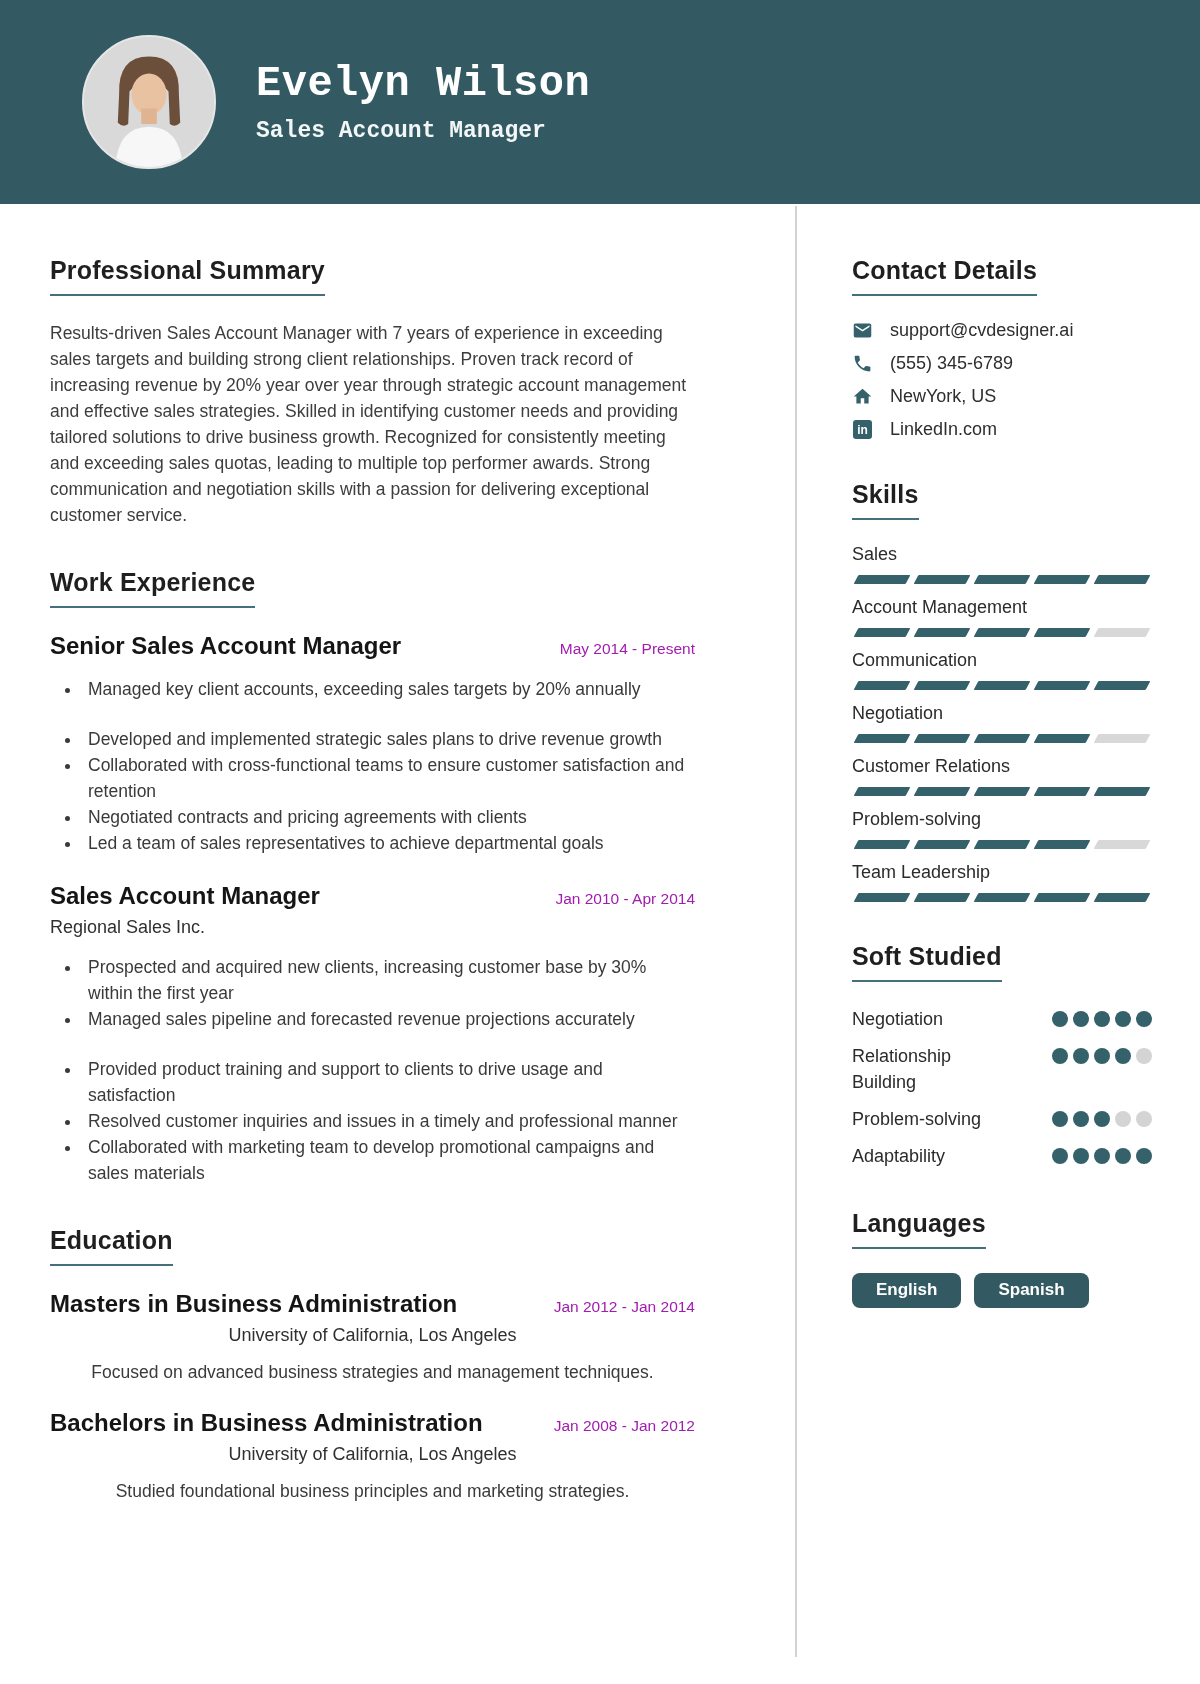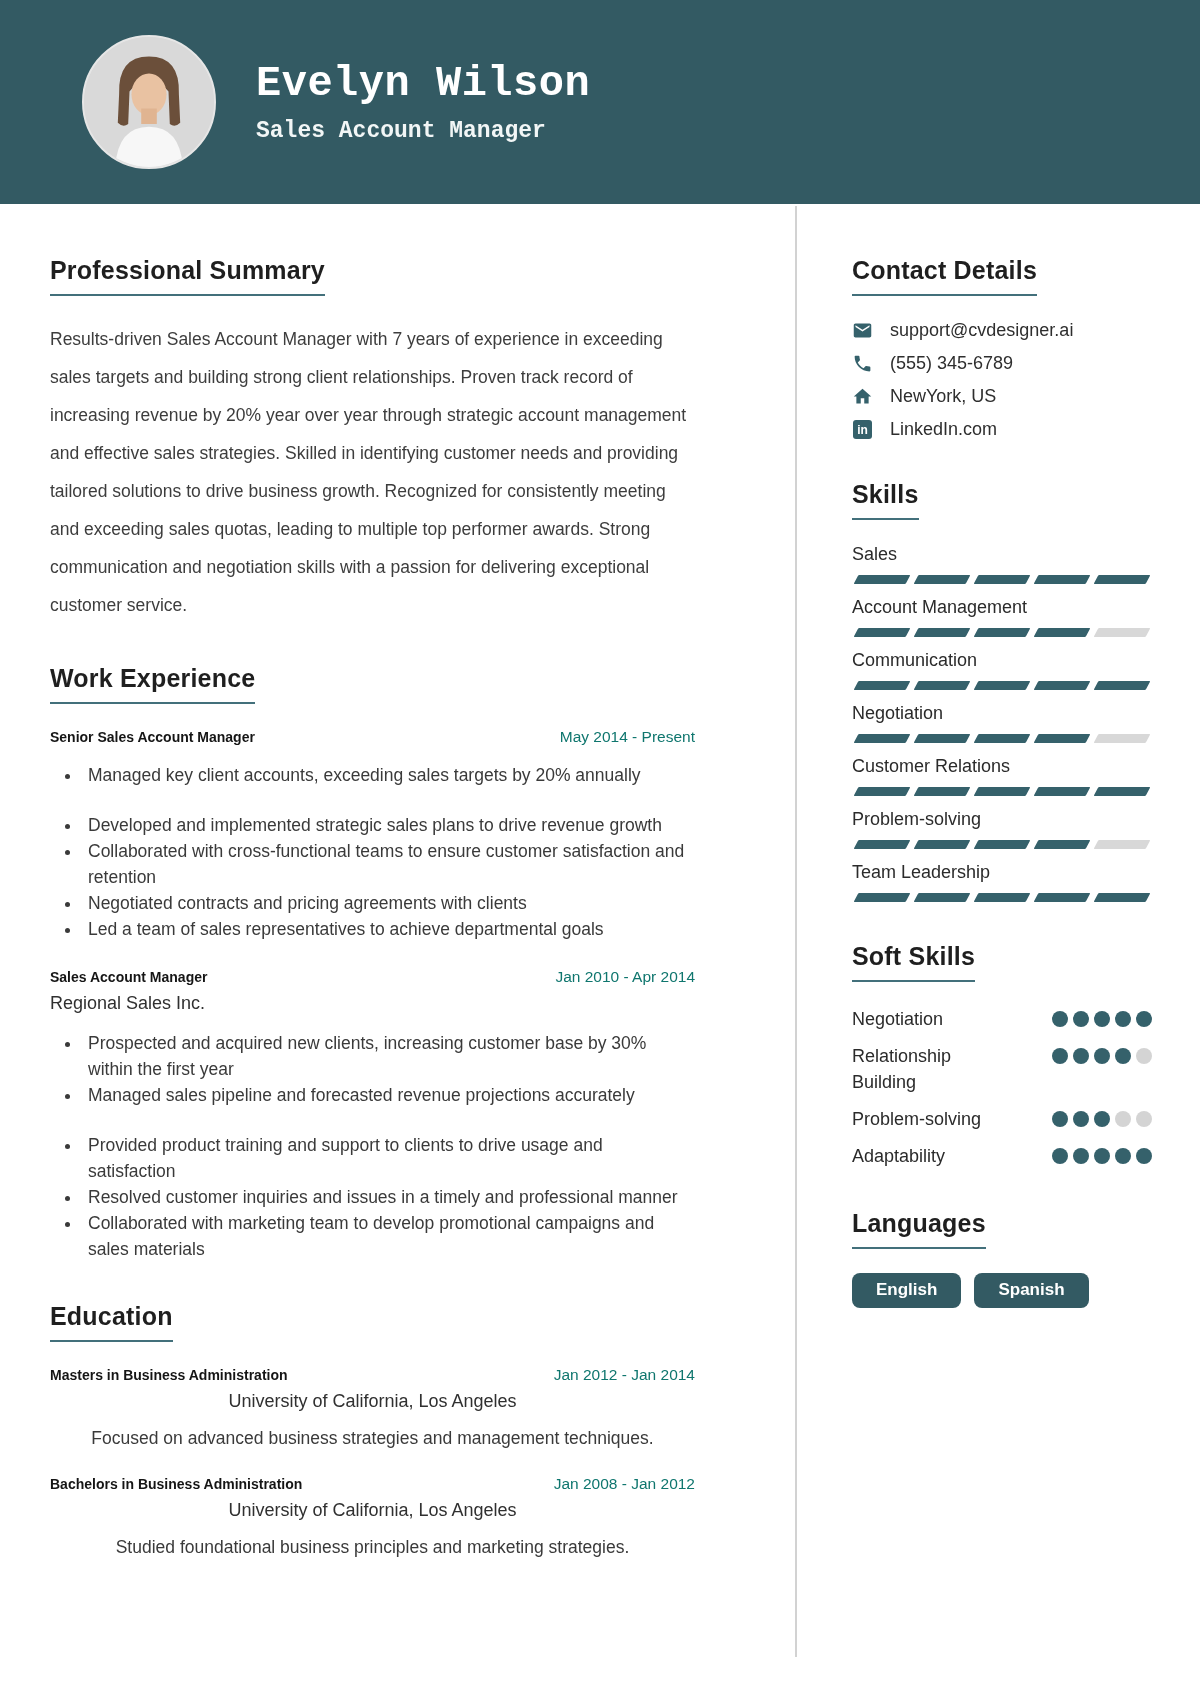--- a/index.html
+++ b/index.html
@@ -27,27 +27,27 @@
   .body{display:flex;align-items:stretch;min-height:1501px;}
   .left-col{width:645px;margin-left:50px;padding-top:52px;}
   .divider{width:2px;background:#d2d2d2;margin-left:100px;margin-top:2px;margin-bottom:48px;}
   .right-col{width:300px;margin-left:55px;padding-top:52px;}
 
   h2.section{font-size:25px;font-weight:bold;color:#1f1f1f;margin:0 0 24px 0;display:table;
              border-bottom:2px solid var(--underline);padding-bottom:9px;letter-spacing:.2px;}
   .section-block + .section-block{margin-top:40px;}
 
   
-  .summary-text{font-size:17.5px;line-height:38px;color:#3d3d3d;margin:0;}
+  .summary-text{font-size:17.5px;line-height:26px;color:#3d3d3d;margin:0;}
 
   .job{margin-top:26px;}
   .job:first-child{margin-top:4px;}
   .row-head{display:flex;justify-content:space-between;align-items:baseline;}
-  .job-title,.edu-degree{font-size:14px;font-weight:bold;color:#151515;}
-  .job-dates,.edu-dates{font-size:15.5px;color:#0f766e;white-space:nowrap;}
+  .job-title,.edu-degree{font-size:24px;font-weight:bold;color:#151515;}
+  .job-dates,.edu-dates{font-size:15.5px;color:#a21caf;white-space:nowrap;}
   .job-company,.edu-school{font-size:18px;color:#303030;margin-top:7px;}
   ul.bullets{margin:16px 0 0 0;padding-left:32px;}
   ul.bullets li{font-size:17.5px;line-height:26px;color:#3a3a3a;padding-left:6px;margin:0;}
   ul.bullets li.gap-after{margin-bottom:24px;}
 
   .edu-item{margin-top:24px;text-align:center;}
   .edu-item:first-child{margin-top:4px;}
   .edu-desc{font-size:17.5px;line-height:26px;color:#3a3a3a;margin-top:13px;}
 
   
@@ -278,21 +278,21 @@
                 <div class="seg filled"></div>
                 <div class="seg filled"></div>
                 <div class="seg filled"></div>
                 <div class="seg filled"></div>
               </div>
   </div>
 </div>
       </div>
 
       <div class="section-block">
-        <h2 class="section">Soft Skills</h2>
+        <h2 class="section">Soft Studied</h2>
         <div id="soft-skills-list">
   <div class="soft-row">
     <div class="soft-name">Negotiation</div>
     <div class="dots">
                 <span class="dot filled"></span>
                 <span class="dot filled"></span>
                 <span class="dot filled"></span>
                 <span class="dot filled"></span>
                 <span class="dot filled"></span>
               </div>

